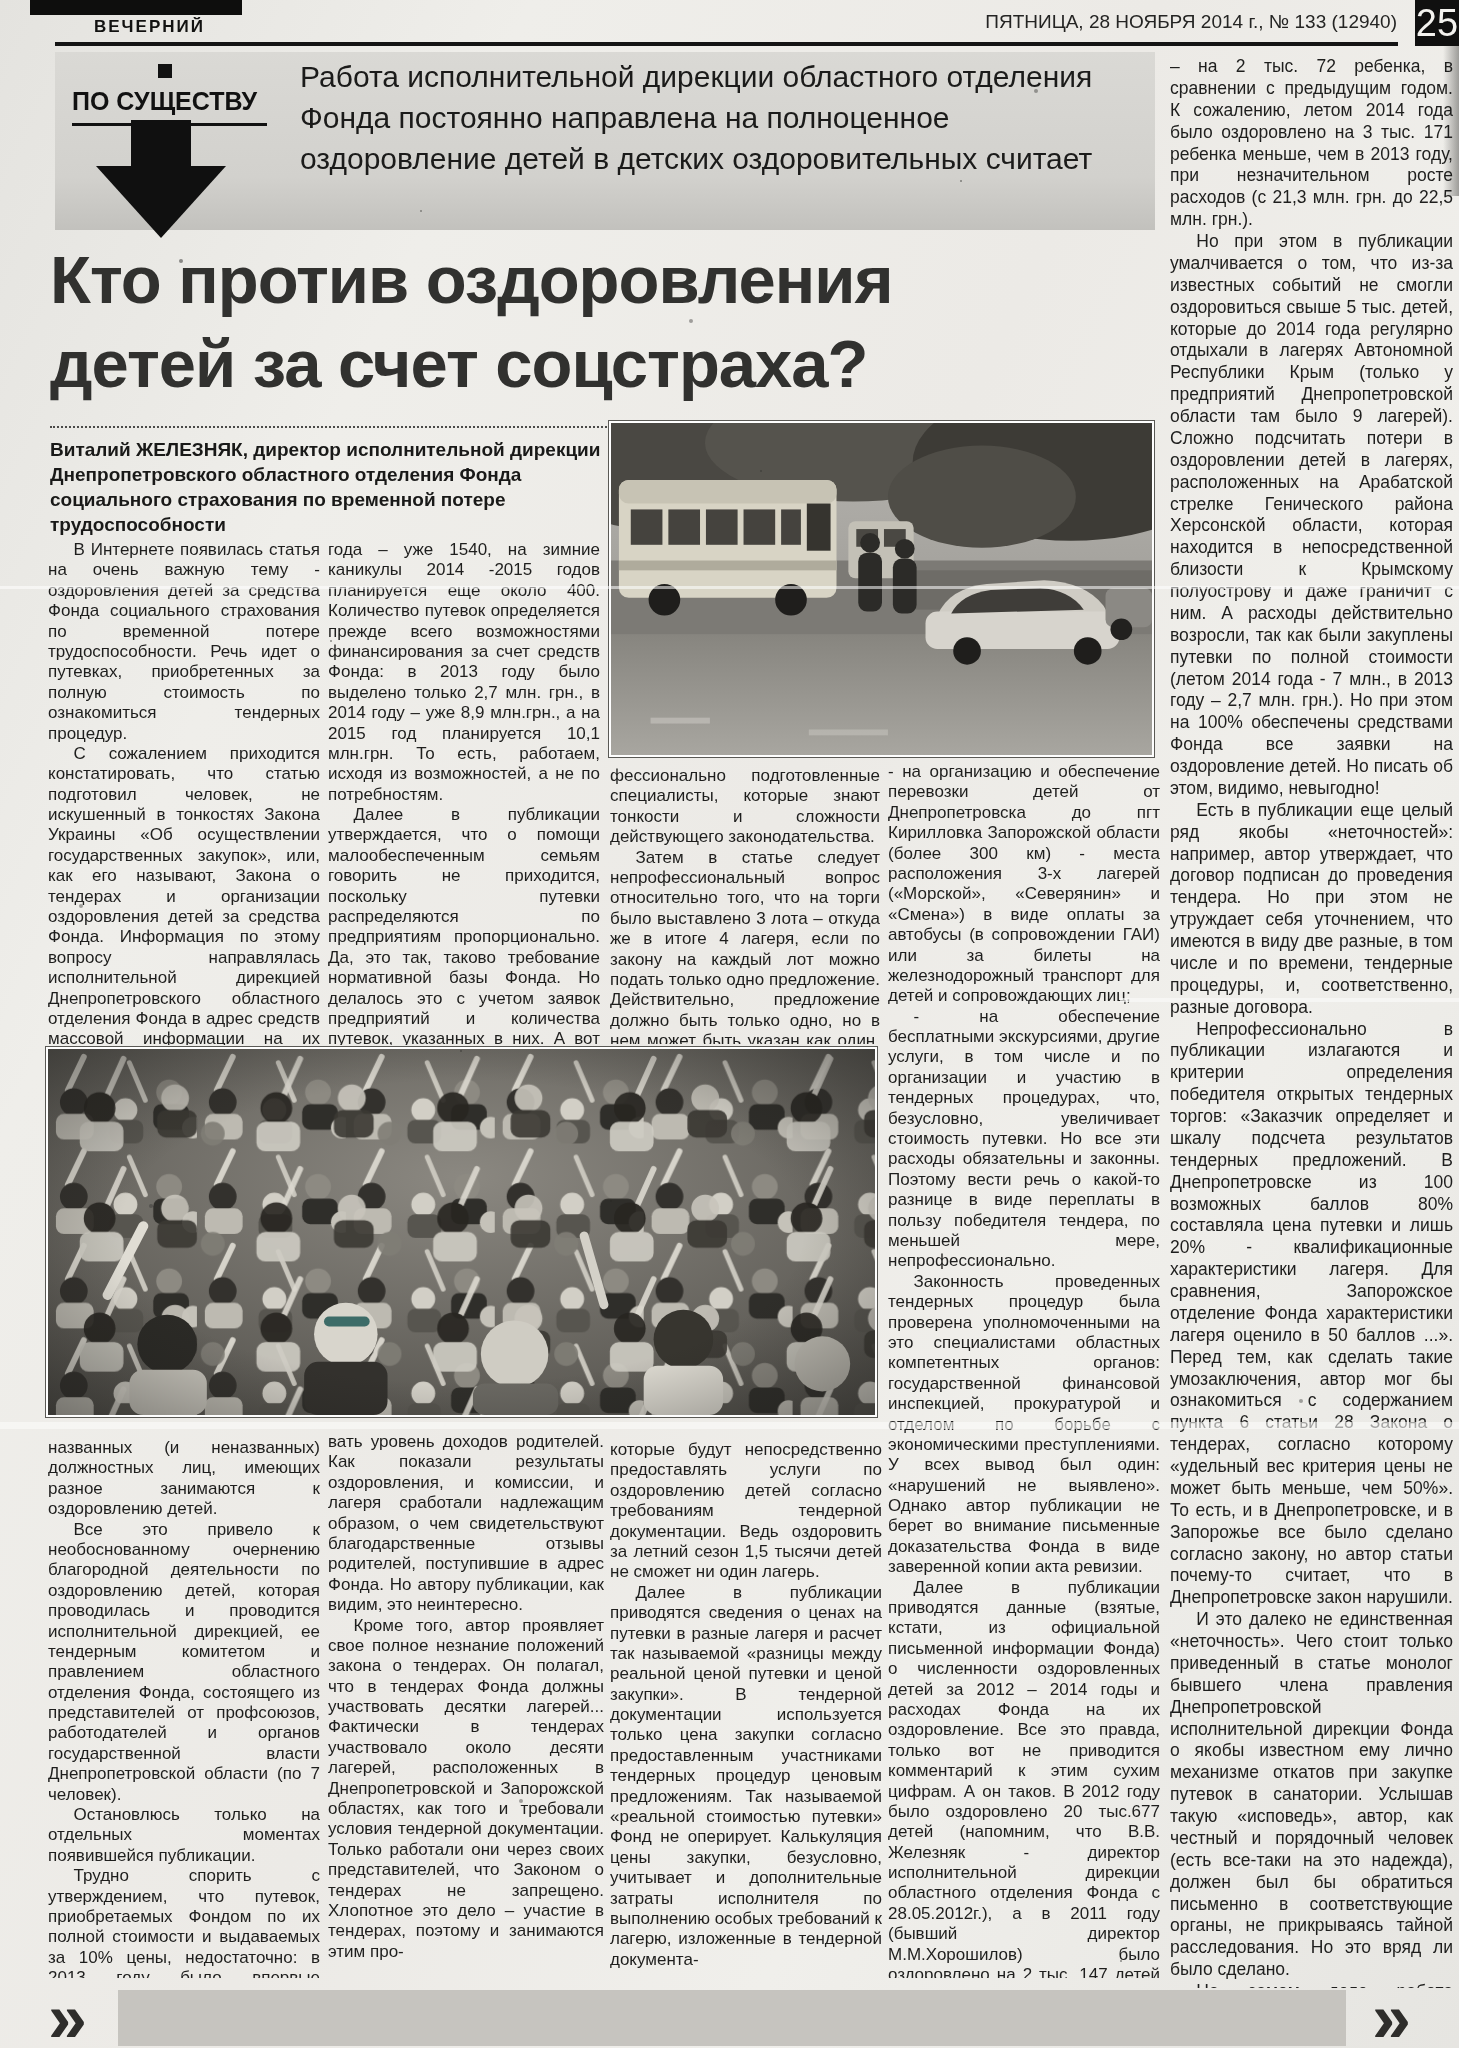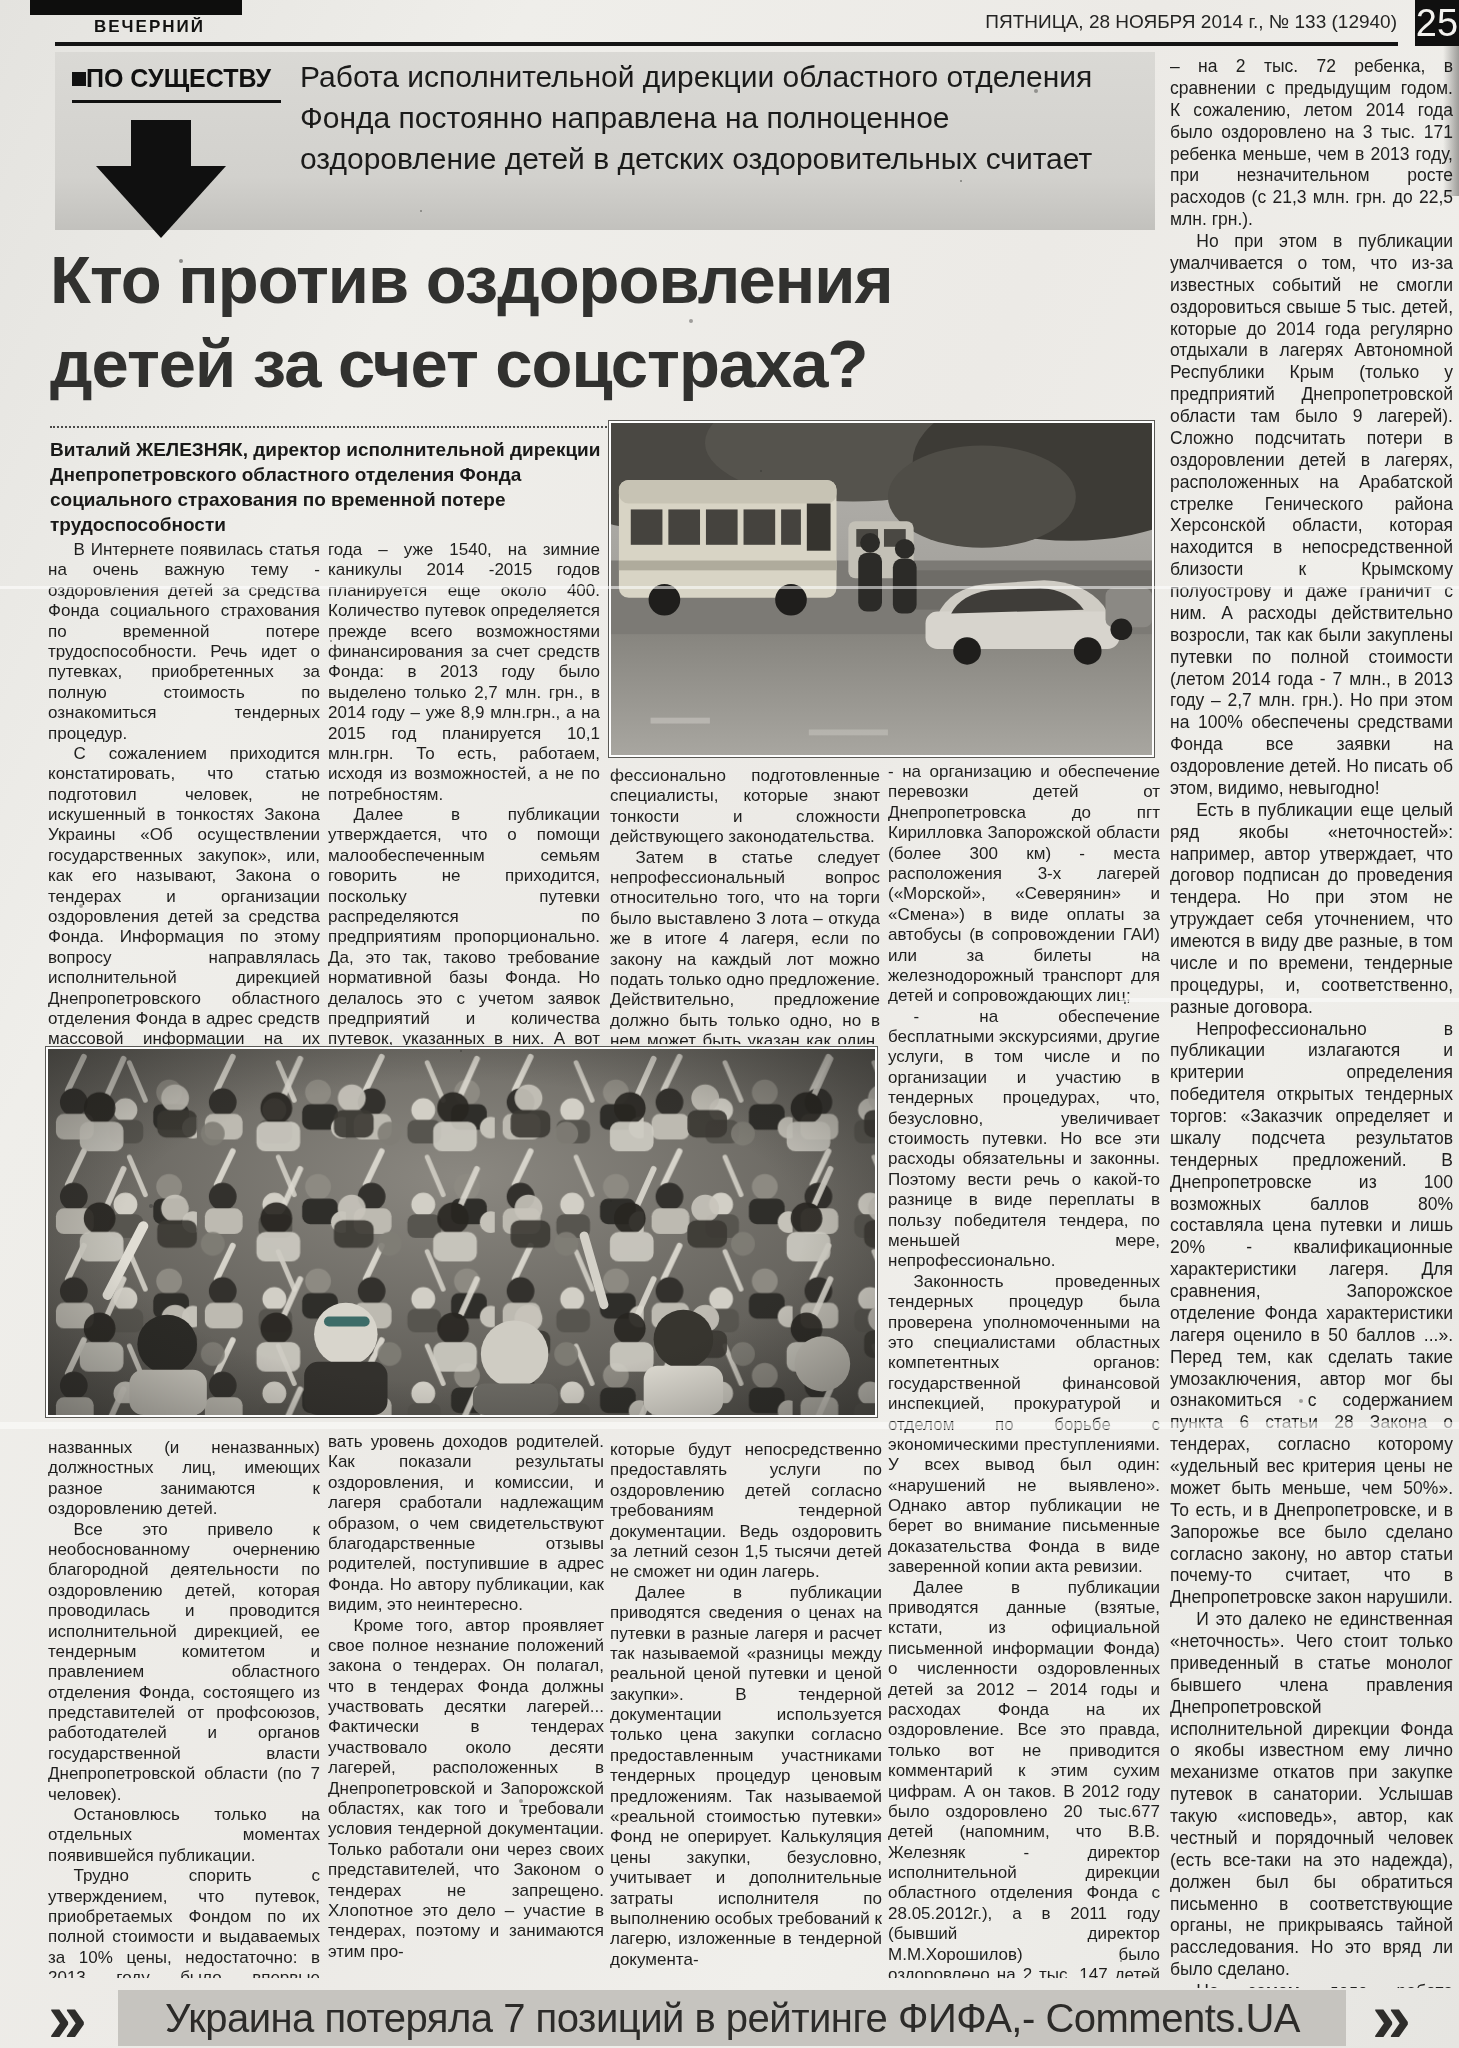--- a/index.html
+++ b/index.html
@@ -12,21 +12,21 @@
   .logo-blob:after{content:"";display:block;width:26px;height:8px;background:#0e0e0d;margin-left:12px;}
   .logo-sub{margin:2px 0 0 64px;font-size:17px;font-weight:bold;letter-spacing:2px;color:#121211;}
   .dateline{position:absolute;right:62px;top:11px;font-size:19px;color:#242423;}
   .pagebox{position:absolute;right:0;top:0;width:44px;height:46px;background:#101010;color:#f3f2ef;
     font-size:38px;font-weight:normal;text-align:center;line-height:46px;}
   .hrule{position:absolute;left:55px;top:42px;width:1343px;height:4px;background:#141414;}
   
   .grayband{position:absolute;left:55px;top:52px;width:1100px;height:178px;
     background:linear-gradient(180deg,#dad9d5 0%,#d2d1cd 70%,#c2c1bd 100%);}
   .rubric{position:absolute;left:72px;top:64px;font-size:25px;font-weight:bold;color:#111;
-    border-bottom:3px solid #111;padding:0 10px 7px 0;display:flex;align-items:center;}
+    border-bottom:3px solid #111;padding:0 10px 7px 0;display:flex;align-items:center;gap:9px;flex-direction:column;}
   .sq{display:inline-block;width:14px;height:14px;background:#111;}
   .arrow{position:absolute;left:96px;top:120px;width:130px;}
   .arrow-shaft{width:60px;height:46px;background:#101010;margin:0 auto;}
   .arrow-head{width:0;height:0;border-left:65px solid transparent;border-right:65px solid transparent;border-top:72px solid #101010;}
   .lead{position:absolute;left:300px;top:56px;width:800px;font-size:30px;line-height:1.37;color:#1b1b1a;}
   .headline{position:absolute;left:50px;top:238px;width:1090px;margin:0;font-weight:600;
     font-size:67px;line-height:1.25;letter-spacing:-1px;color:#31312f;}
   .headline .hl{display:block;}
   .byline{position:absolute;left:50px;top:426px;width:560px;font-size:19px;font-weight:bold;
     line-height:1.32;border-top:2px dotted #4a4a48;padding-top:9px;color:#191918;}
@@ -265,21 +265,20 @@
       <p>Кроме того, автор проявляет свое полное незнание положений закона о тендерах. Он полагал, что в тендерах Фонда должны участвовать десятки лагерей... Фактически в тендерах участвовало около десяти лагерей, расположенных в Днепропетровской и Запорожской областях, как того и требовали условия тендерной документации. Только работали они через своих представителей, что Законом о тендерах не запрещено. Хлопотное это дело – участие в тендерах, поэтому и занимаются этим про-</p>
     </div>
   <div class="col c-b3">
       <p>которые будут непосредственно предоставлять услуги по оздоровлению детей согласно требованиям тендерной документации. Ведь оздоровить за летний сезон 1,5 тысячи детей не сможет ни один лагерь.</p>
       <p>Далее в публикации приводятся сведения о ценах на путевки в разные лагеря и расчет так называемой «разницы между реальной ценой путевки и ценой закупки». В тендерной документации используется только цена закупки согласно предоставленным участниками тендерных процедур ценовым предложениям. Так называемой «реальной стоимостью путевки» Фонд не оперирует. Калькуляция цены закупки, безусловно, учитывает и дополнительные затраты исполнителя по выполнению особых требований к лагерю, изложенные в тендерной документа-</p>
     </div>
 
   <div class="banner">
     <div class="banner-band"></div>
     <span class="chev chev-l">»</span>
-    <span class="banner-text">Украина потеряла 7 позиций в рейтинге ФИФА,- Comments.UA</span>
     <span class="chev chev-r">»</span>
   </div>
 
   <div class="crease-h1"></div>
   <div class="crease-h2"></div>
   <div class="crease-h3"></div>
   <div class="specks"></div>
 
 </div>
 

